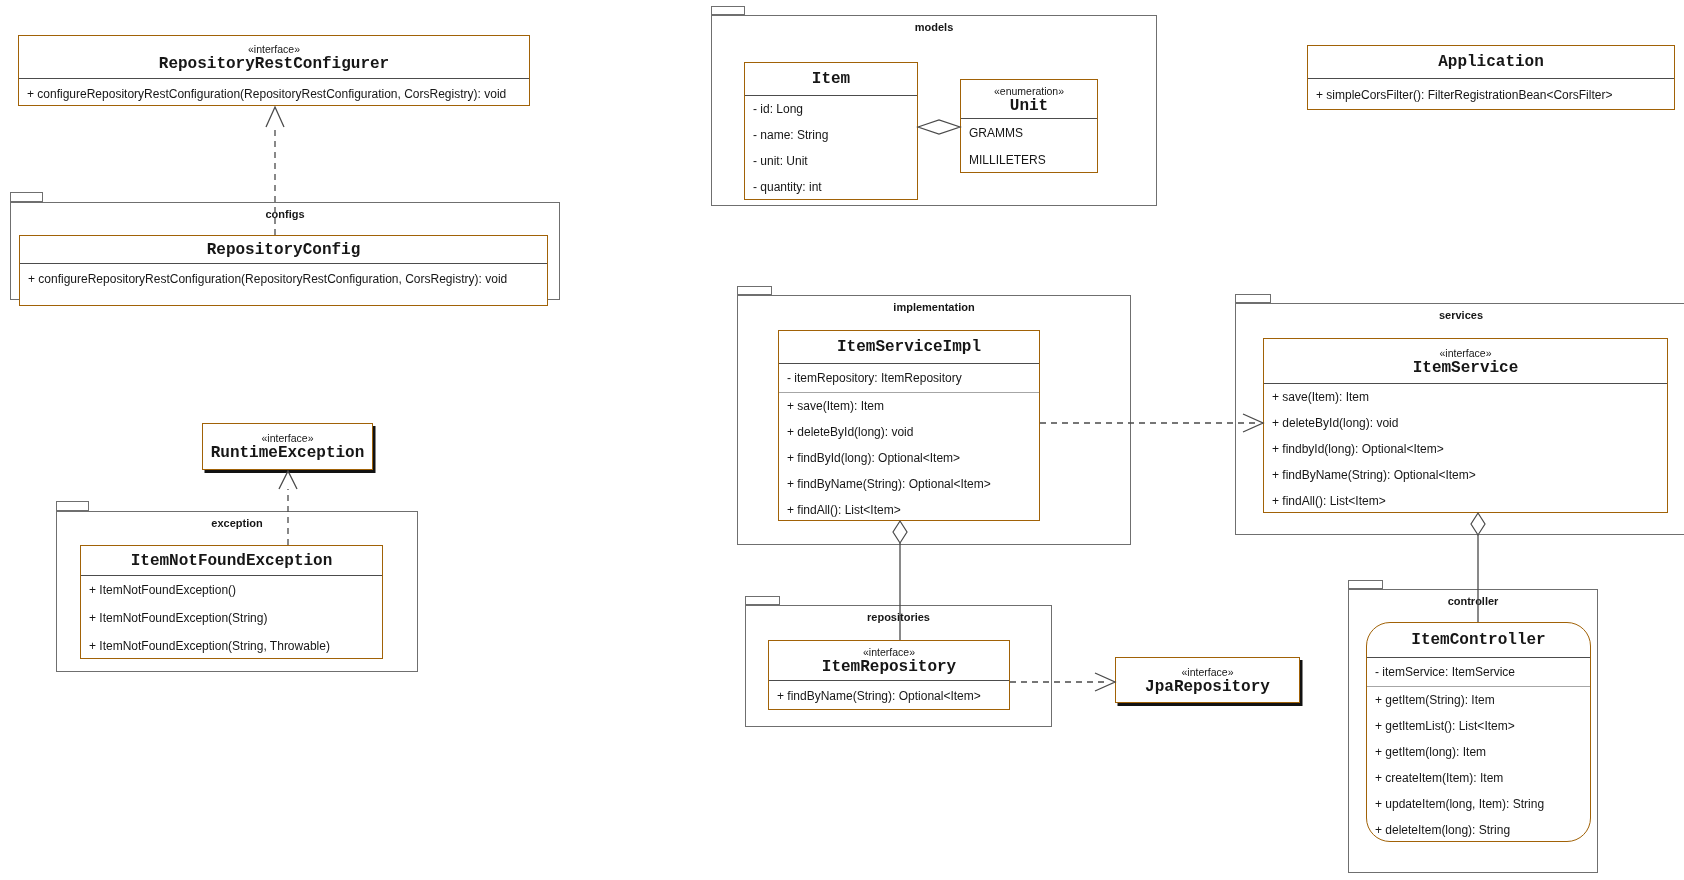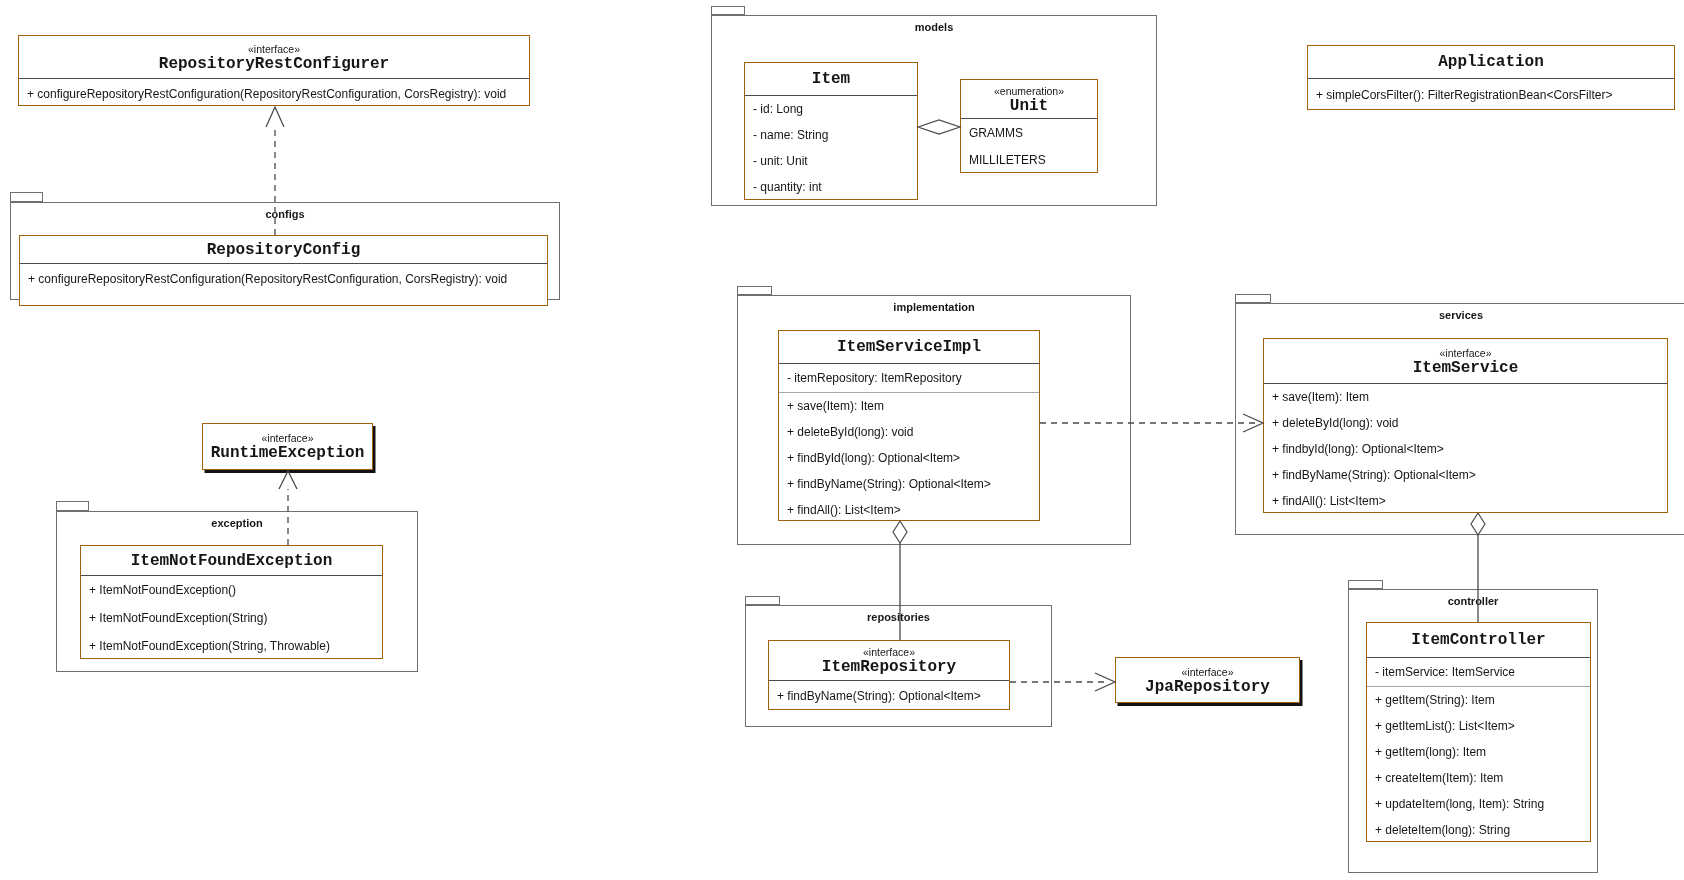--- a/index.html
+++ b/index.html
@@ -175,21 +175,21 @@
   </div>
 </div>
 
 <div class="cls shadowed" style="left:1115px;top:657px;width:185px;height:46px;">
   <div class="cls-head fill">
     <div class="stereo">«interface»</div>
     <div class="cname">JpaRepository</div>
   </div>
 </div>
 
-<div class="cls" style="left:1366px;top:622px;width:225px;height:220px;">
+<div class="cls" style="left:1366px;top:622px;width:225px;height:220px;border-radius:24px;">
   <div class="cls-head" style="height:34px;">
     <div class="cname">ItemController</div>
   </div>
   <div class="sec">
     <div class="row r28">- itemService: ItemService</div>
   </div>
   <div class="sec light">
     <div class="row r26">+ getItem(String): Item</div>
     <div class="row r26">+ getItemList(): List&lt;Item&gt;</div>
     <div class="row r26">+ getItem(long): Item</div>

